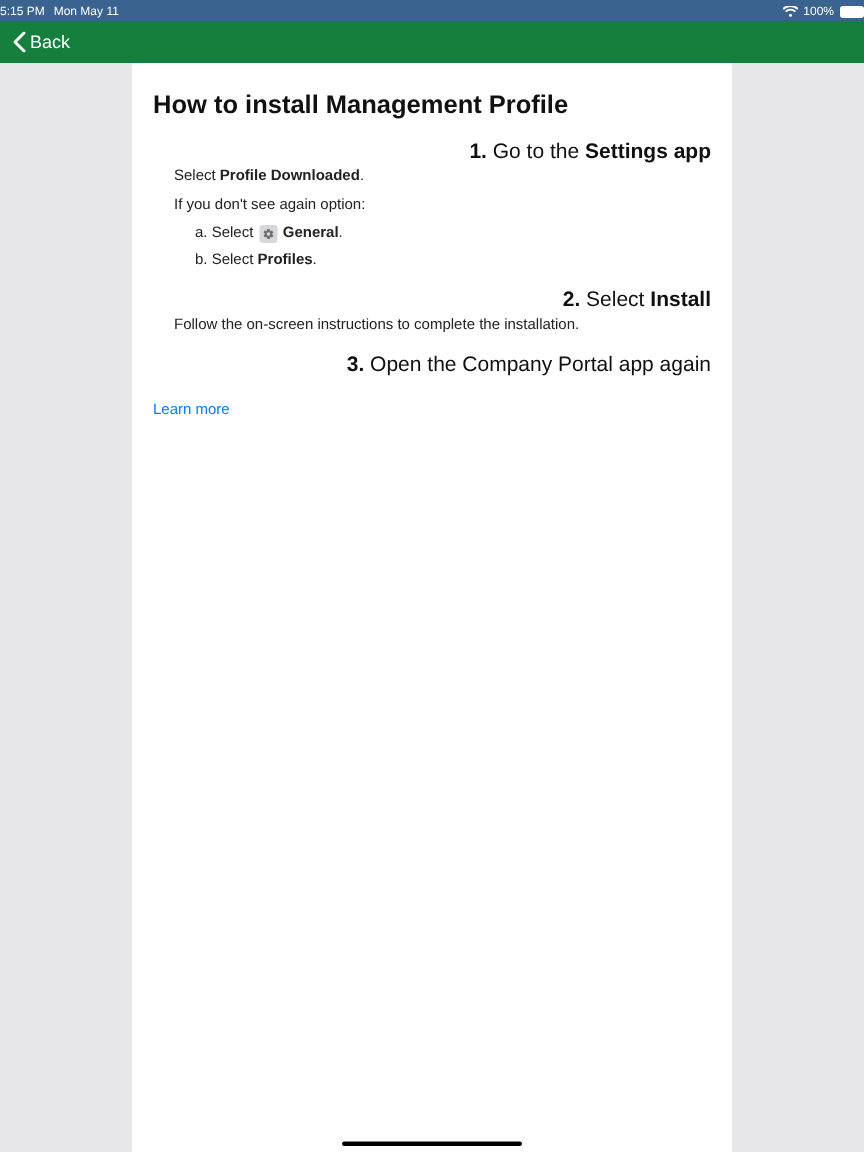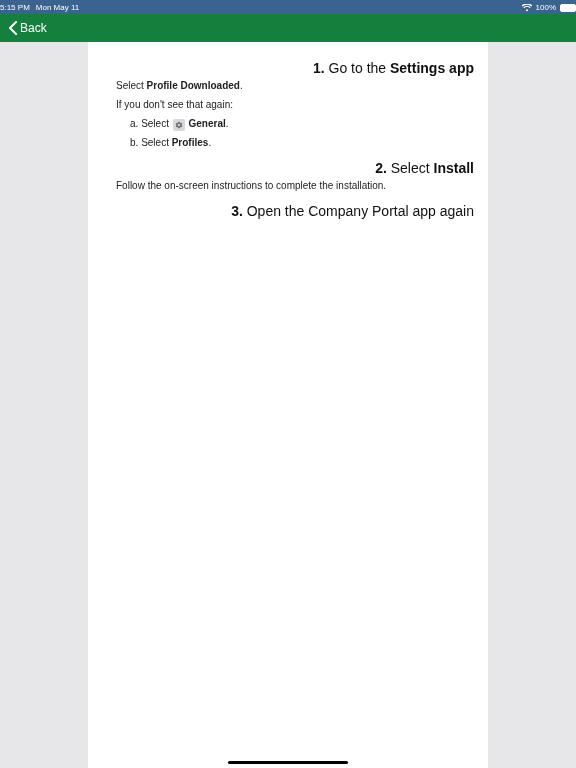--- a/index.html
+++ b/index.html
@@ -85,31 +85,32 @@
           <path d="M8 1 L2 7 L8 13" stroke="#fff" stroke-width="2" fill="none" stroke-linecap="round" stroke-linejoin="round"></path>
         </svg>
     </span>
     <span>Back</span>
   </div>
 </div>
 
 <div class="page-bg"></div>
 
 <div class="content-card">
+  <div class="title">How to install Management Profile</div>
 
   <ol class="main">
     <li>
       <div class="step-line">
         <span>Go to the </span><span class="step-bold">Settings app</span><span></span>
       </div>
       <div class="sub">
         <p>
           <span>Select </span><span class="bold">Profile Downloaded</span><span>.</span>
         </p>
-        <p>If you don't see that again:</p>
+        <p>If you don't see again option:</p>
         <ol class="letters">
           <li>
             <span>Select </span><span class="gear-box">
                 <svg width="8" height="8" viewBox="0 0 24 24">
                   <path fill="#6e6e73" d="M19.4 13a7.5 7.5 0 0 0 .1-1 7.5 7.5 0 0 0-.1-1l2.1-1.6a.5.5 0 0 0 .1-.6l-2-3.5a.5.5 0 0 0-.6-.2l-2.5 1a7.3 7.3 0 0 0-1.7-1l-.4-2.6A.5.5 0 0 0 14 2h-4a.5.5 0 0 0-.5.4L9.1 5a7.3 7.3 0 0 0-1.7 1l-2.5-1a.5.5 0 0 0-.6.2l-2 3.5a.5.5 0 0 0 .1.6L4.5 11a7.5 7.5 0 0 0-.1 1 7.5 7.5 0 0 0 .1 1l-2.1 1.6a.5.5 0 0 0-.1.6l2 3.5a.5.5 0 0 0 .6.2l2.5-1a7.3 7.3 0 0 0 1.7 1l.4 2.6a.5.5 0 0 0 .5.4h4a.5.5 0 0 0 .5-.4l.4-2.6a7.3 7.3 0 0 0 1.7-1l2.5 1a.5.5 0 0 0 .6-.2l2-3.5a.5.5 0 0 0-.1-.6ZM12 15.5A3.5 3.5 0 1 1 15.5 12 3.5 3.5 0 0 1 12 15.5Z"></path>
                 </svg>
               </span> <span class="bold">General</span><span>.</span>
           </li>
           <li>
             <span>Select </span><span class="bold">Profiles</span><span>.</span>
@@ -127,15 +128,16 @@
       </div>
     </li>
 
     <li>
       <div class="step-line">
         <span>Open the Company Portal app again</span><span class="step-bold"></span><span></span>
       </div>
     </li>
   </ol>
 
+  <div class="learn-more">Learn more</div>
 </div>
 
 <div class="home-indicator"></div>
 
 </body></html>

